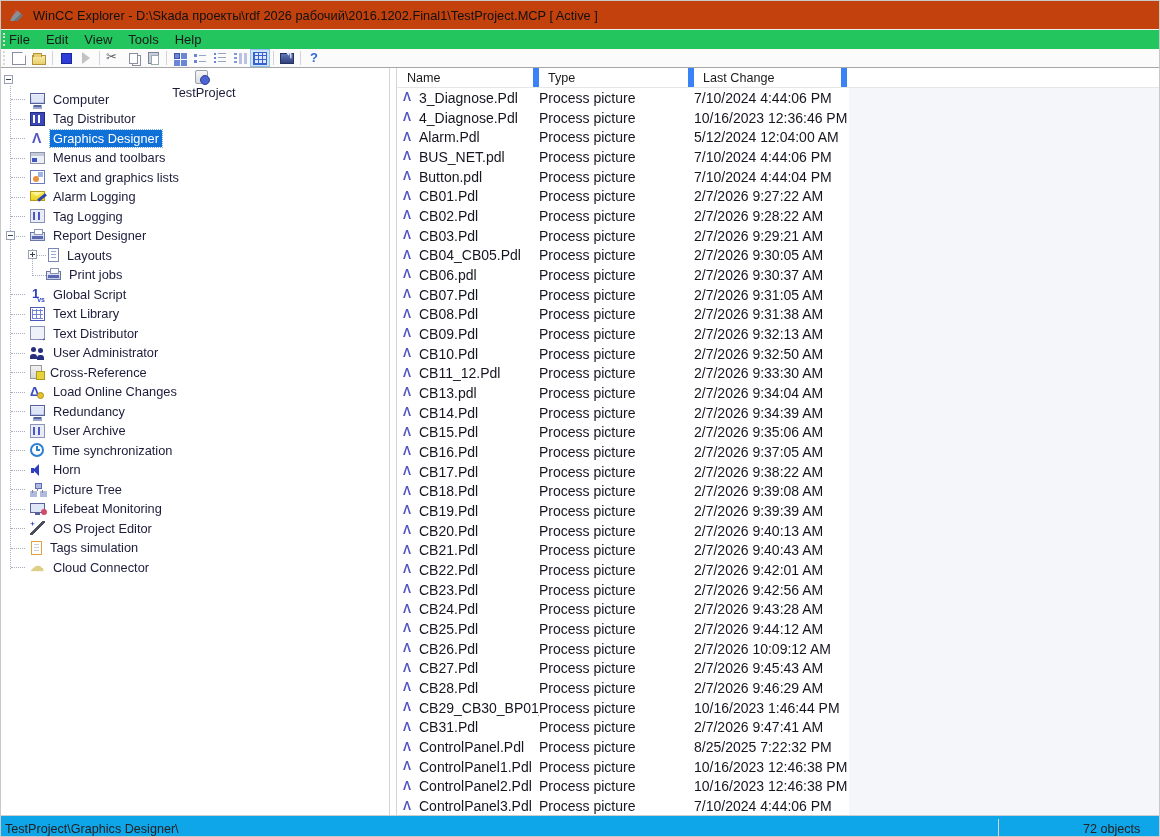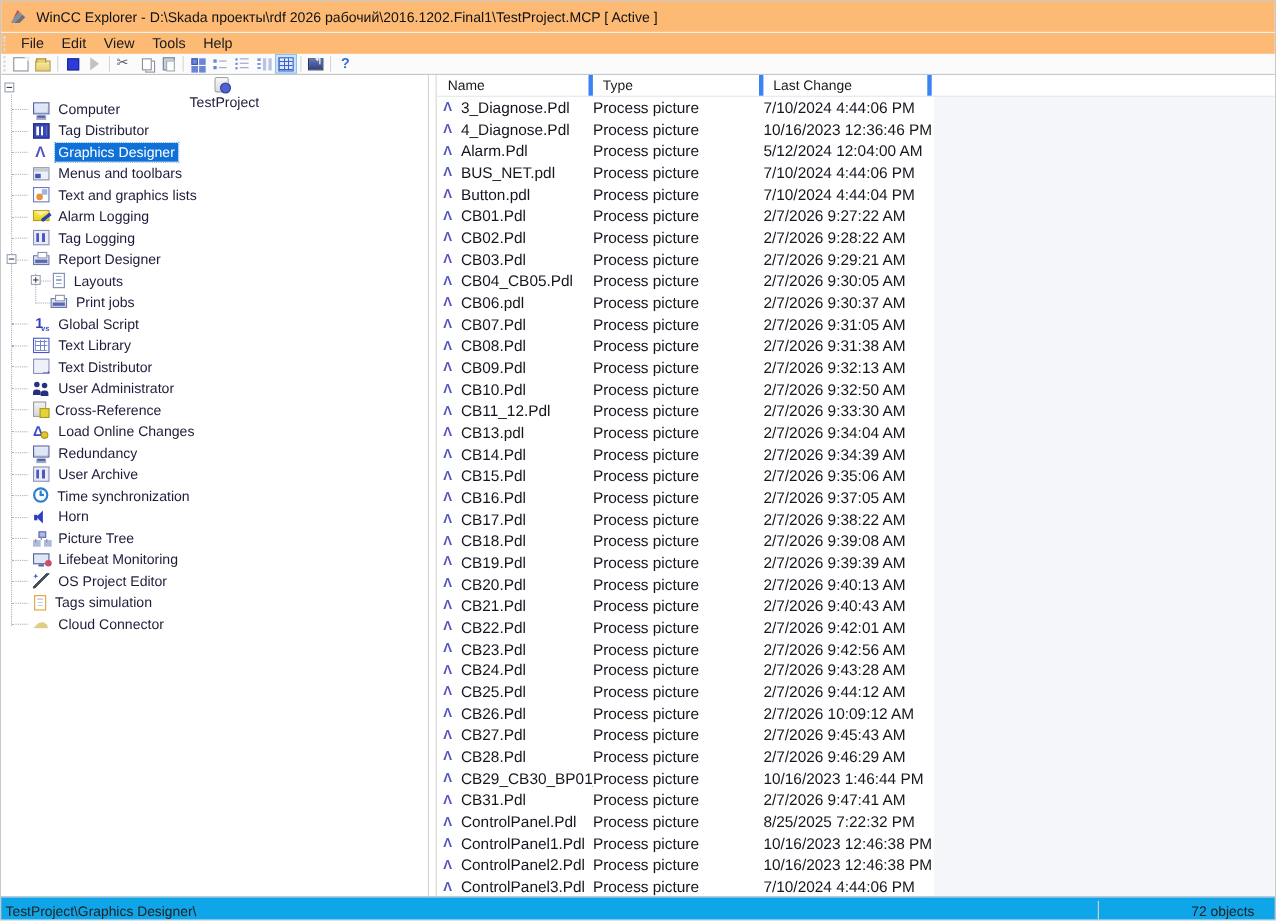--- a/index.html
+++ b/index.html
@@ -2,30 +2,30 @@
 <html><head>
 <meta charset="utf-8">
 <style>
   * { box-sizing: border-box; margin: 0; padding: 0; }
   html,body { background:#fff; }
   body { font-family: "Liberation Sans", "DejaVu Sans", sans-serif; }
   #window { width:1160px; height:837px; position:relative; overflow:hidden; background:#fff;
             border:1px solid #c8c8c8; }
 
   
-  .titlebar { height:28px; display:flex; align-items:center; padding-left:8px; background:#fdba74;
+  .titlebar { height:28px; display:flex; align-items:center; padding-left:8px; background:#c2410c;
               font-size:12.8px; color:#111; }
   .applogo { width:17px; height:16px; position:relative; margin-right:7px; flex:none; }
   .applogo::before { content:""; position:absolute; left:1px; top:2px; width:13px; height:12px;
                      background:linear-gradient(135deg,#c5534a 0 38%,#8a8f96 38% 62%,#6f747c 62%);
                      clip-path:polygon(0 100%,45% 0,100% 55%,60% 100%); }
   .titletext { white-space:nowrap; overflow:hidden; }
 
   
-  .menubar { height:20px; display:flex; align-items:center; background:#fdba74; padding-left:10px;
+  .menubar { height:20px; display:flex; align-items:center; background:#22c55e; 
              font-size:13px; color:#1a1a1a; position:relative; border-top:1px solid #f0f0f0; }
   .menubar::before { content:""; position:absolute; left:2px; top:3px; bottom:3px; border-left:2px dotted #d8d8d8; }
   .mitem { padding:1px 8px; cursor:default; }
 
   
   .toolbar { height:18px; display:flex; align-items:center; background:#fbfbfb; padding-left:8px;
              position:relative; }
   .toolbar::before { content:""; position:absolute; left:2px; top:2px; bottom:2px; border-left:2px dotted #d8d8d8; }
   .tbtn { border:1px solid transparent; background:transparent; width:20px; height:18px;
           display:flex; align-items:center; justify-content:center; padding:0; }
@@ -127,21 +127,21 @@
   .ic-lifebeat::after { content:""; position:absolute; right:-3px; bottom:-3px; width:6px; height:6px; border-radius:50%; background:#d04a6a; }
   .ic-os-project-editor { background:linear-gradient(135deg, transparent 42%, #4a4f5c 42% 56%, transparent 56%); }
   .ic-os-project-editor::before { content:""; position:absolute; left:0; top:0; width:5px; height:5px; background:#3a4cc8; clip-path:polygon(50% 0,62% 38%,100% 50%,62% 62%,50% 100%,38% 62%,0 50%,38% 38%); }
   .ic-tags-simulation { background:#fff; border:1px solid #e0a23a; width:11px; margin-left:1px; }
   .ic-tags-simulation::before { content:""; position:absolute; inset:2px; background:repeating-linear-gradient(#c9cede 0 1px, transparent 1px 3px); }
   .ic-cloud-connector::before { content:"\2601"; font-size:14px; color:#decf85; position:absolute; left:0; top:-2px; text-shadow:0 0 1px #b0a258; }
 
   
   .lheader { height:20px; display:grid; grid-template-columns:142px 155px 153px 1fr; align-items:center;
              background:#fff; border-bottom:1px solid #e6e6e6; font-size:12.6px; color:#1a1a1a; position:relative; z-index:2; }
-  .lh { height:100%; display:flex; align-items:center; padding-left:9px; border-right:4px solid #3b82f6; cursor:default; }
+  .lh { height:100%; display:flex; align-items:center; padding-left:9px; border-right:6px solid #3b82f6; cursor:default; }
   .lh.first { padding-left:10px; }
   .lh.fill { border-right:none; }
   .shade { position:absolute; left:452px; top:20px; right:0; bottom:0; background:#f5f6fa; z-index:0; }
   .lbody { position:relative; z-index:1; }
   .lrow { height:19.68px; display:grid; grid-template-columns:142px 155px 153px 1fr; align-items:center;
           font-size:14px; color:#15151f; white-space:nowrap; }
   .lc { overflow:hidden; padding-right:4px; }
   .lc.name { display:flex; align-items:center; padding-left:5px; }
   .fic { width:12px; height:13px; position:relative; flex:none; margin-right:5px; }
   .fic::before { content:"\039B"; color:#5254c4; font-weight:bold; font-size:12px; line-height:13px; position:absolute; left:1px; top:0; }

